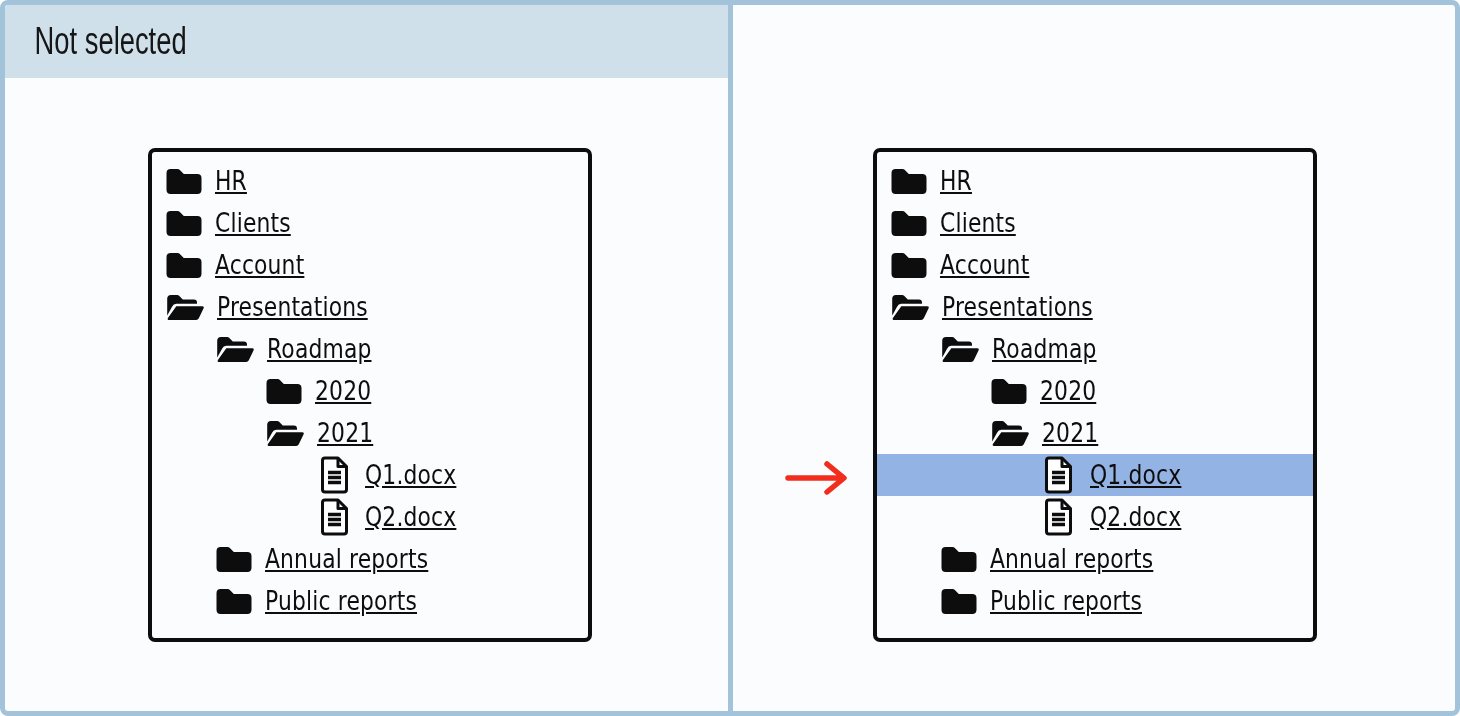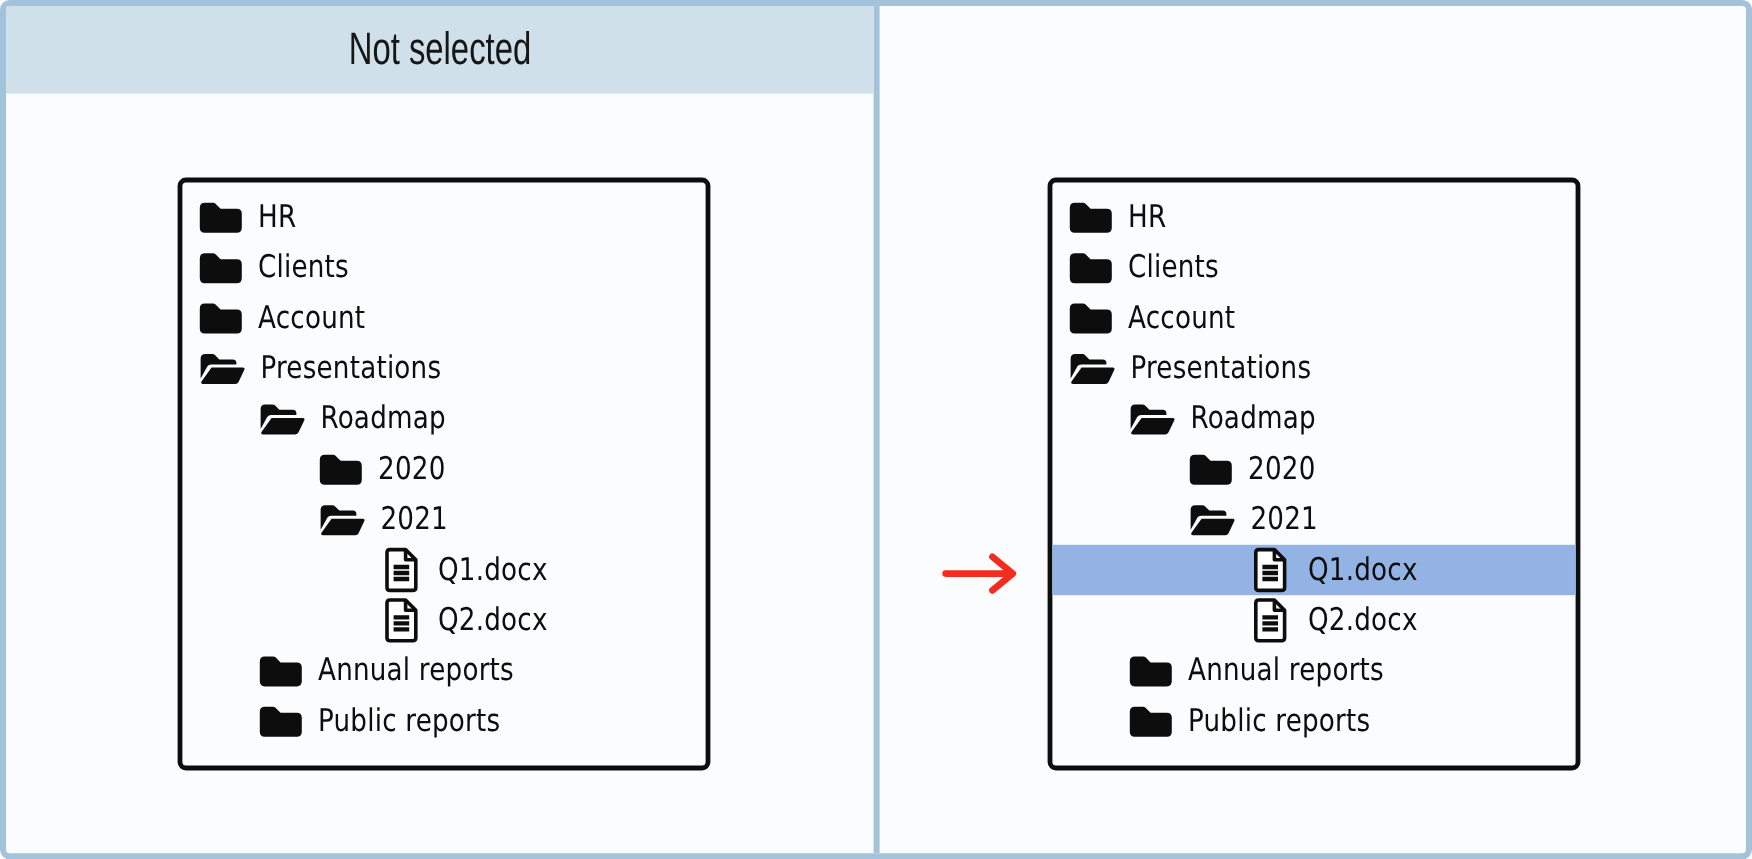--- a/index.html
+++ b/index.html
@@ -14,21 +14,21 @@
     border: 5px solid var(--frame-border, #a2c3d9);
     border-radius: 8px;
     background: var(--panel-bg, #fbfcfe);
     display: flex;
     overflow: hidden;
   }
   .panel { flex: 1 1 0; position: relative; }
   .panel-header {
     height: 73px;
     background: var(--header-bg, #cfe0ea);
-    display: flex; align-items: center; justify-content: center;
+    display: flex; align-items: center; justify-content: flex-start;
   }
   .panel-header .hdr-text {
     display: inline-block;
     font-family: "Liberation Sans", sans-serif;
     font-size: 38px;
     color: #161616;
     transform: scaleX(0.72);
     transform-origin: 50% 50%;
     white-space: nowrap;
   }
@@ -44,20 +44,21 @@
     border: 4px solid var(--tree-border, #0d0d0d);
     border-radius: 7px;
     padding-top: 8px;
     background: transparent;
   }
   .panel.right .tree-box { left: 140px; }
   .tree-row {
     height: 42px;
     display: flex; align-items: center;
     gap: 12px;
+    text-decoration: underline;
   }
   .tree-row.selected { background: var(--selection-bg, #94b3e5); }
   .tree-icon {
     flex: 0 0 38px;
     display: inline-flex; align-items: center; justify-content: center;
   }
   .tree-icon svg { display: block; }
   .tree-label {
     display: inline-block;
     font-size: 26px;

